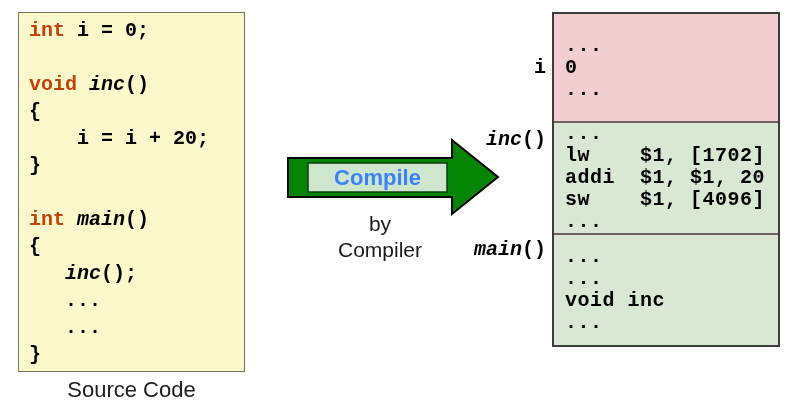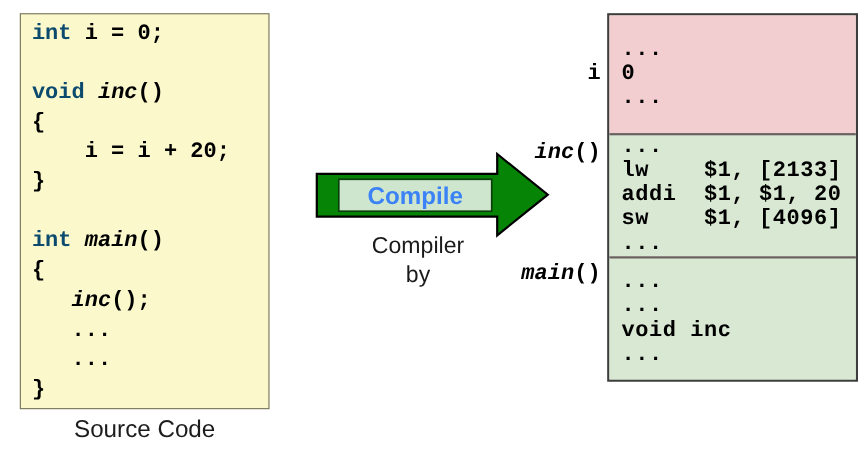--- a/index.html
+++ b/index.html
@@ -19,21 +19,21 @@
     border:1.5px solid #73735c;
     background:#fbf8cc;
   }
   .code{
     margin:0;padding:4px 0 0 10px;
     font-family:"Liberation Mono","DejaVu Sans Mono",monospace;
     font-weight:bold;font-size:20px;line-height:27px;
     color:#000;white-space:pre;
   }
   .code .line{height:27px;}
-  .kw{color:#0c4a6e;}
+  .kw{color:#c2410c;}
   .fn{font-style:italic;}
 
   
   .caption{
     position:absolute;text-align:center;
     font-size:22px;color:#1c1c1c;
   }
   .source-caption{left:18px;top:377px;width:227px;}
   .exec-caption{left:552px;top:356px;width:228px;}
 
@@ -92,27 +92,27 @@
     <pre class="code"><div class="line"><span class="kw">int</span><span> i = 0;</span></div><div class="line">&nbsp;</div><div class="line"><span class="kw">void</span><span> </span><span class="fn">inc</span><span>()</span></div><div class="line"><span>{</span></div><div class="line"><span>    i = i + 20;</span></div><div class="line"><span>}</span></div><div class="line">&nbsp;</div><div class="line"><span class="kw">int</span><span> </span><span class="fn">main</span><span>()</span></div><div class="line"><span>{</span></div><div class="line"><span>   </span><span class="fn">inc</span><span>();</span></div><div class="line"><span>   ...</span></div><div class="line"><span>   ...</span></div><div class="line"><span>}</span></div></pre>
   </div>
   <div class="caption source-caption">Source Code</div>
 
   <svg class="arrow-svg" viewBox="0 0 220 85" xmlns="http://www.w3.org/2000/svg">
     <polygon points="3,23 167,23 167,5 213,42 167,79 167,62 3,62" stroke="#000000" stroke-width="2" stroke-linejoin="miter" fill="#068406"></polygon>
     <rect x="23" y="28" width="139" height="29" stroke="#0b3d0b" stroke-width="1.5" fill="#cfe6ce"></rect>
   </svg>
   <div class="arrow-label">Compile</div>
   <div class="arrow-sub">
+    <div>by</div>
     <div>Compiler</div>
-    <div>by</div>
   </div>
 
   <div class="exec-box">
     <div class="sec sec-0" style="background: rgb(242, 206, 209);"><div class="xline">...</div><div class="xline">0</div><div class="xline">...</div></div>
-    <div class="sec sec-1" style="background: rgb(217, 232, 211);"><div class="xline">...</div><div class="xline">lw    $1, [2133]</div><div class="xline">addi  $1, $1, 20</div><div class="xline">sw    $1, [4096]</div><div class="xline">...</div></div>
+    <div class="sec sec-1" style="background: rgb(217, 232, 211);"><div class="xline">...</div><div class="xline">lw    $1, [1702]</div><div class="xline">addi  $1, $1, 20</div><div class="xline">sw    $1, [4096]</div><div class="xline">...</div></div>
     <div class="sec sec-2" style="background: rgb(217, 232, 211);"><div class="xline">...</div><div class="xline">...</div><div class="xline">void inc</div><div class="xline">...</div></div>
   </div>
 
   <div class="exec-label lbl-i"><span>i</span></div>
   <div class="exec-label lbl-inc"><span class="fn">inc</span><span>()</span></div>
   <div class="exec-label lbl-main"><span class="fn">main</span><span>()</span></div>
 
 
 </div>
 

